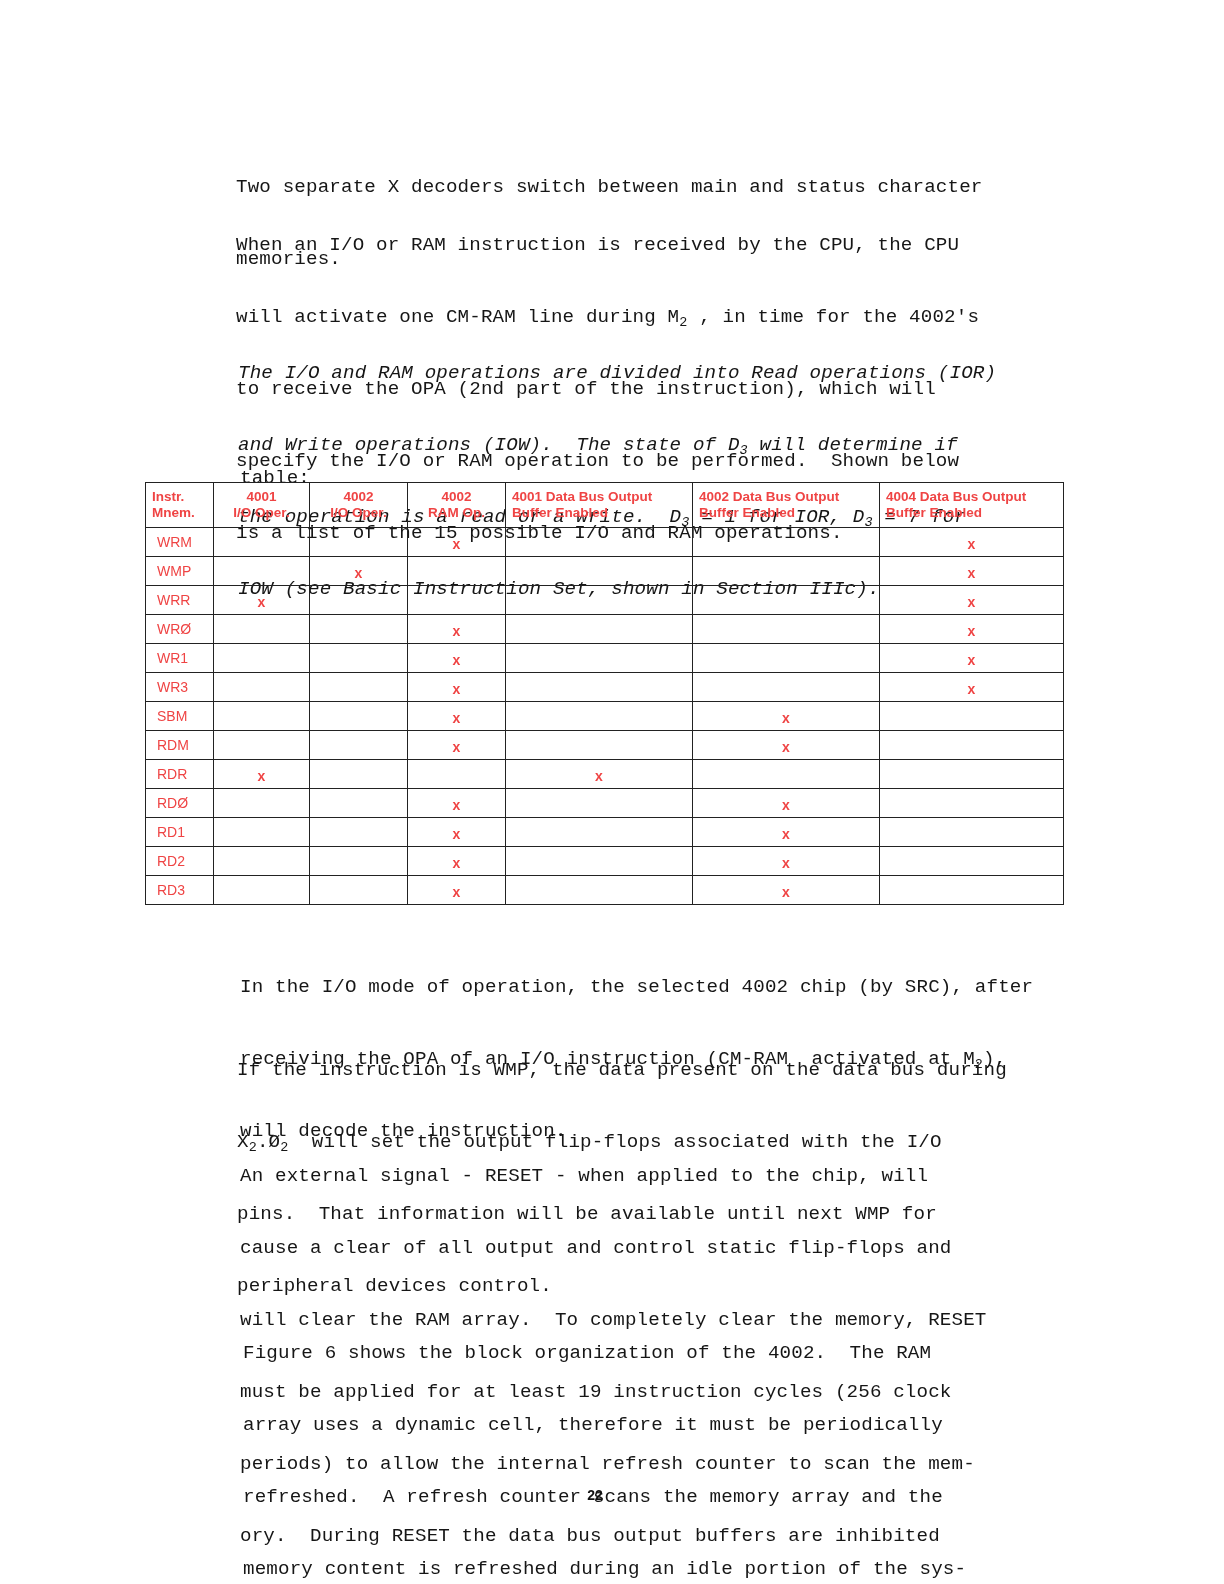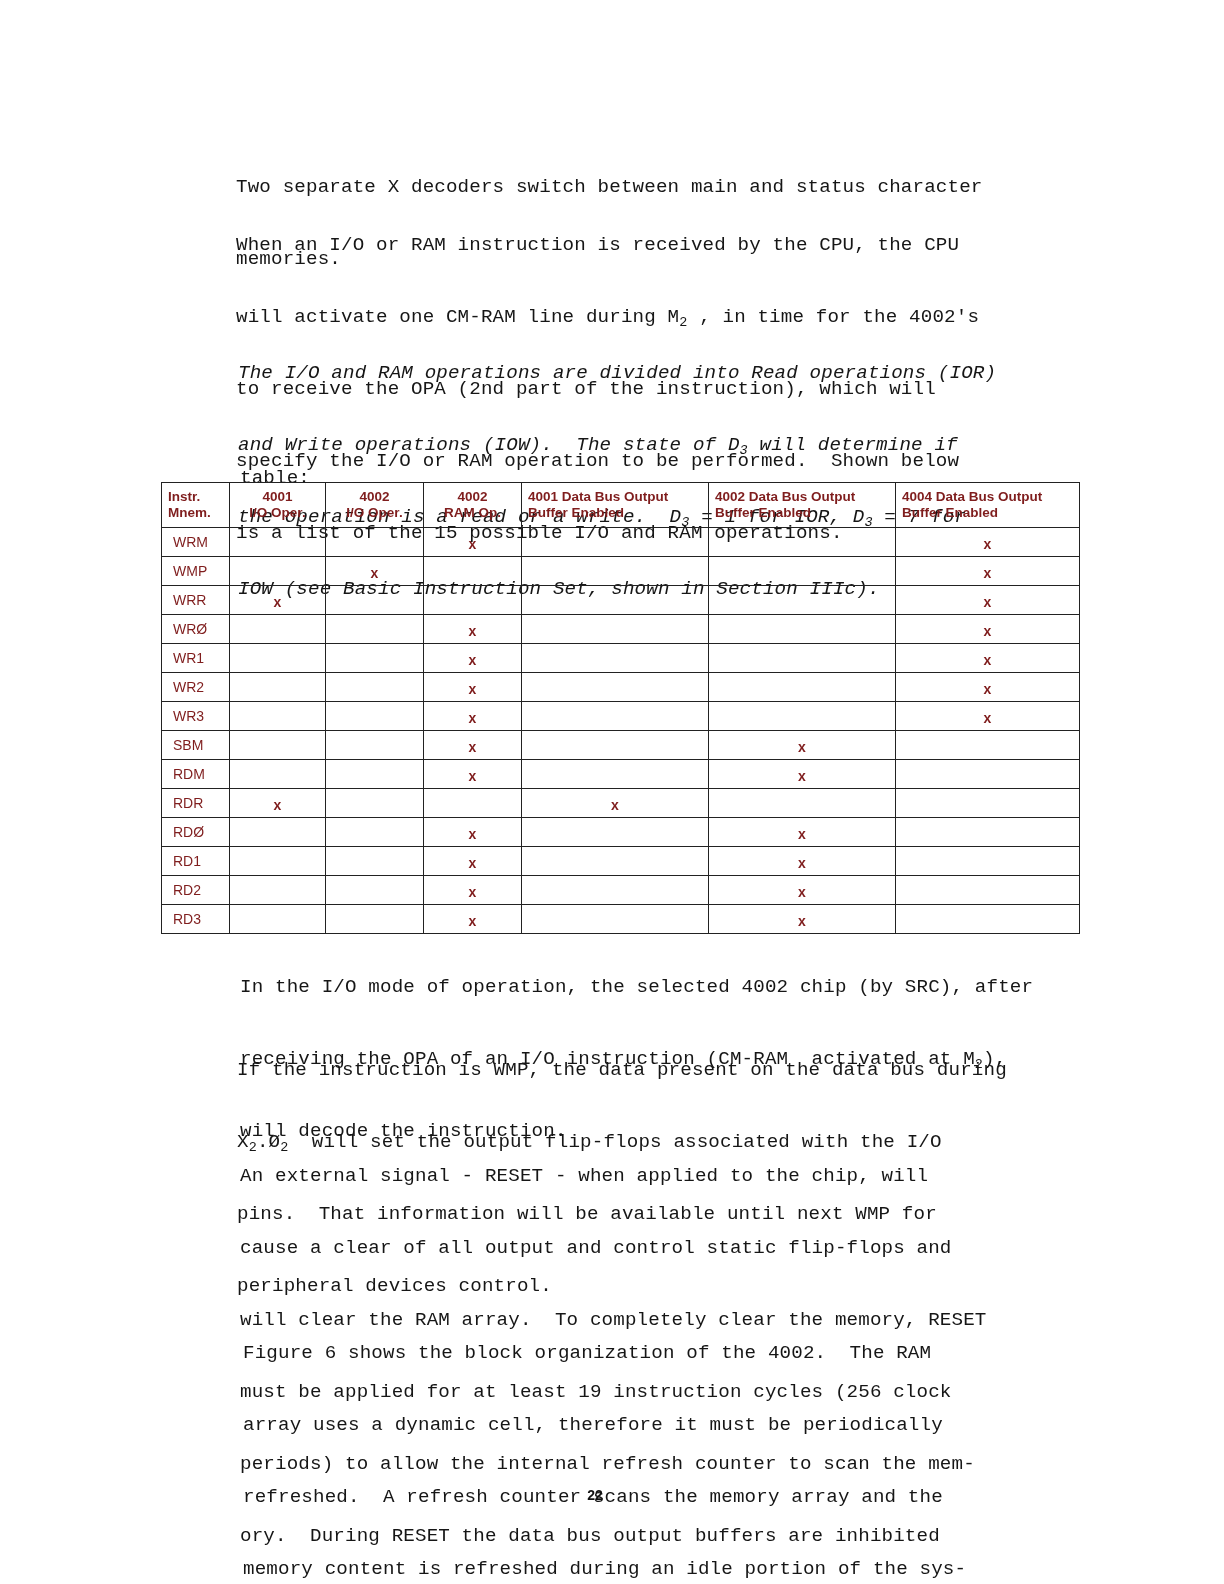--- a/index.html
+++ b/index.html
@@ -41,23 +41,22 @@
     #p7 { left: 240px; top: 1116px; }
     #p8 { left: 243px; top: 1293px; }
 
     table.io {
       position: absolute;
       left: 145px;
       top: 482px;
       width: 918px;
       border-collapse: collapse;
       font-family: "Liberation Sans", "DejaVu Sans", sans-serif;
-      color: #7f1d1d;
+      color: #ef4444;
       table-layout: fixed;
-      margin-left: 16px;
     }
     table.io th, table.io td {
       border: 1.4px solid #222;
       padding: 0;
     }
     table.io th {
       font-size: 13.5px;
       font-weight: bold;
       line-height: 16px;
       height: 44px;
@@ -183,29 +182,20 @@
         <tr>
           <td class="mnem">WR1</td>
           <td></td>
           <td></td>
           <td class="mark">x</td>
           <td></td>
           <td></td>
           <td class="mark">x</td>
         </tr>
         <tr>
-          <td class="mnem">WR2</td>
-          <td></td>
-          <td></td>
-          <td class="mark">x</td>
-          <td></td>
-          <td></td>
-          <td class="mark">x</td>
-        </tr>
-        <tr>
           <td class="mnem">WR3</td>
           <td></td>
           <td></td>
           <td class="mark">x</td>
           <td></td>
           <td></td>
           <td class="mark">x</td>
         </tr>
         <tr>
           <td class="mnem">SBM</td>

